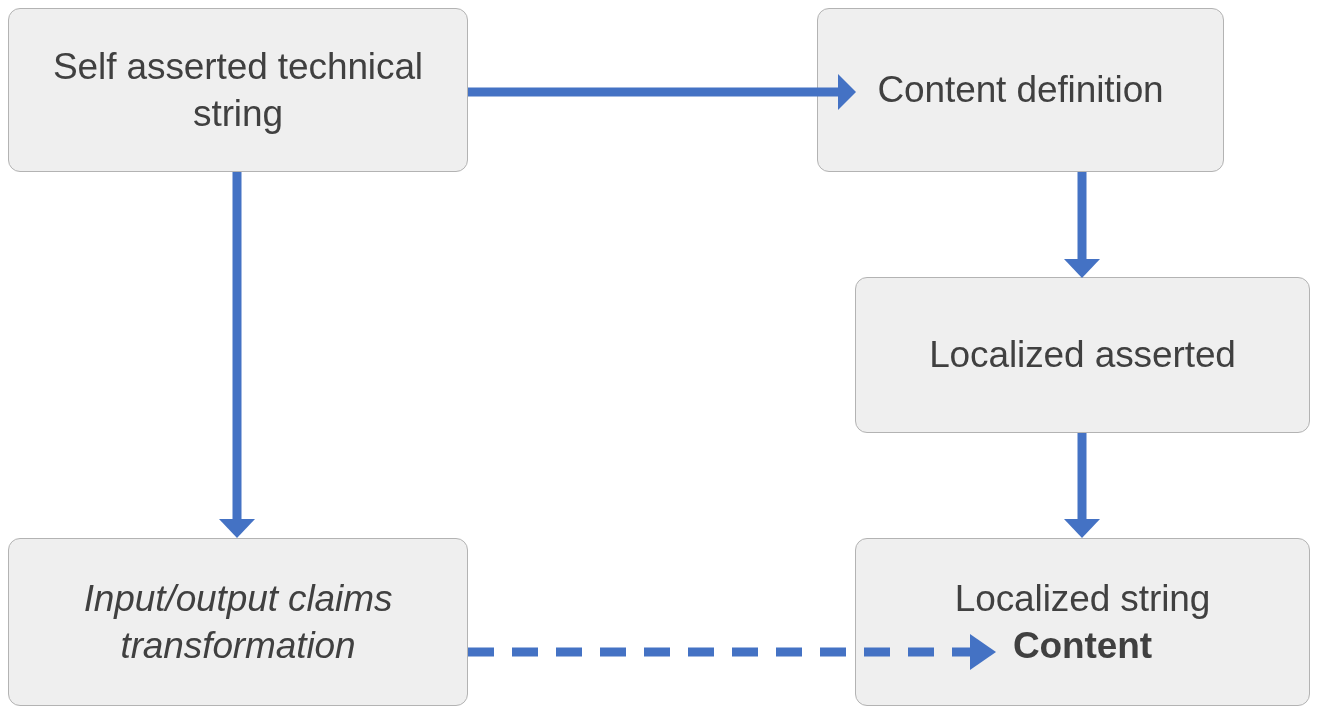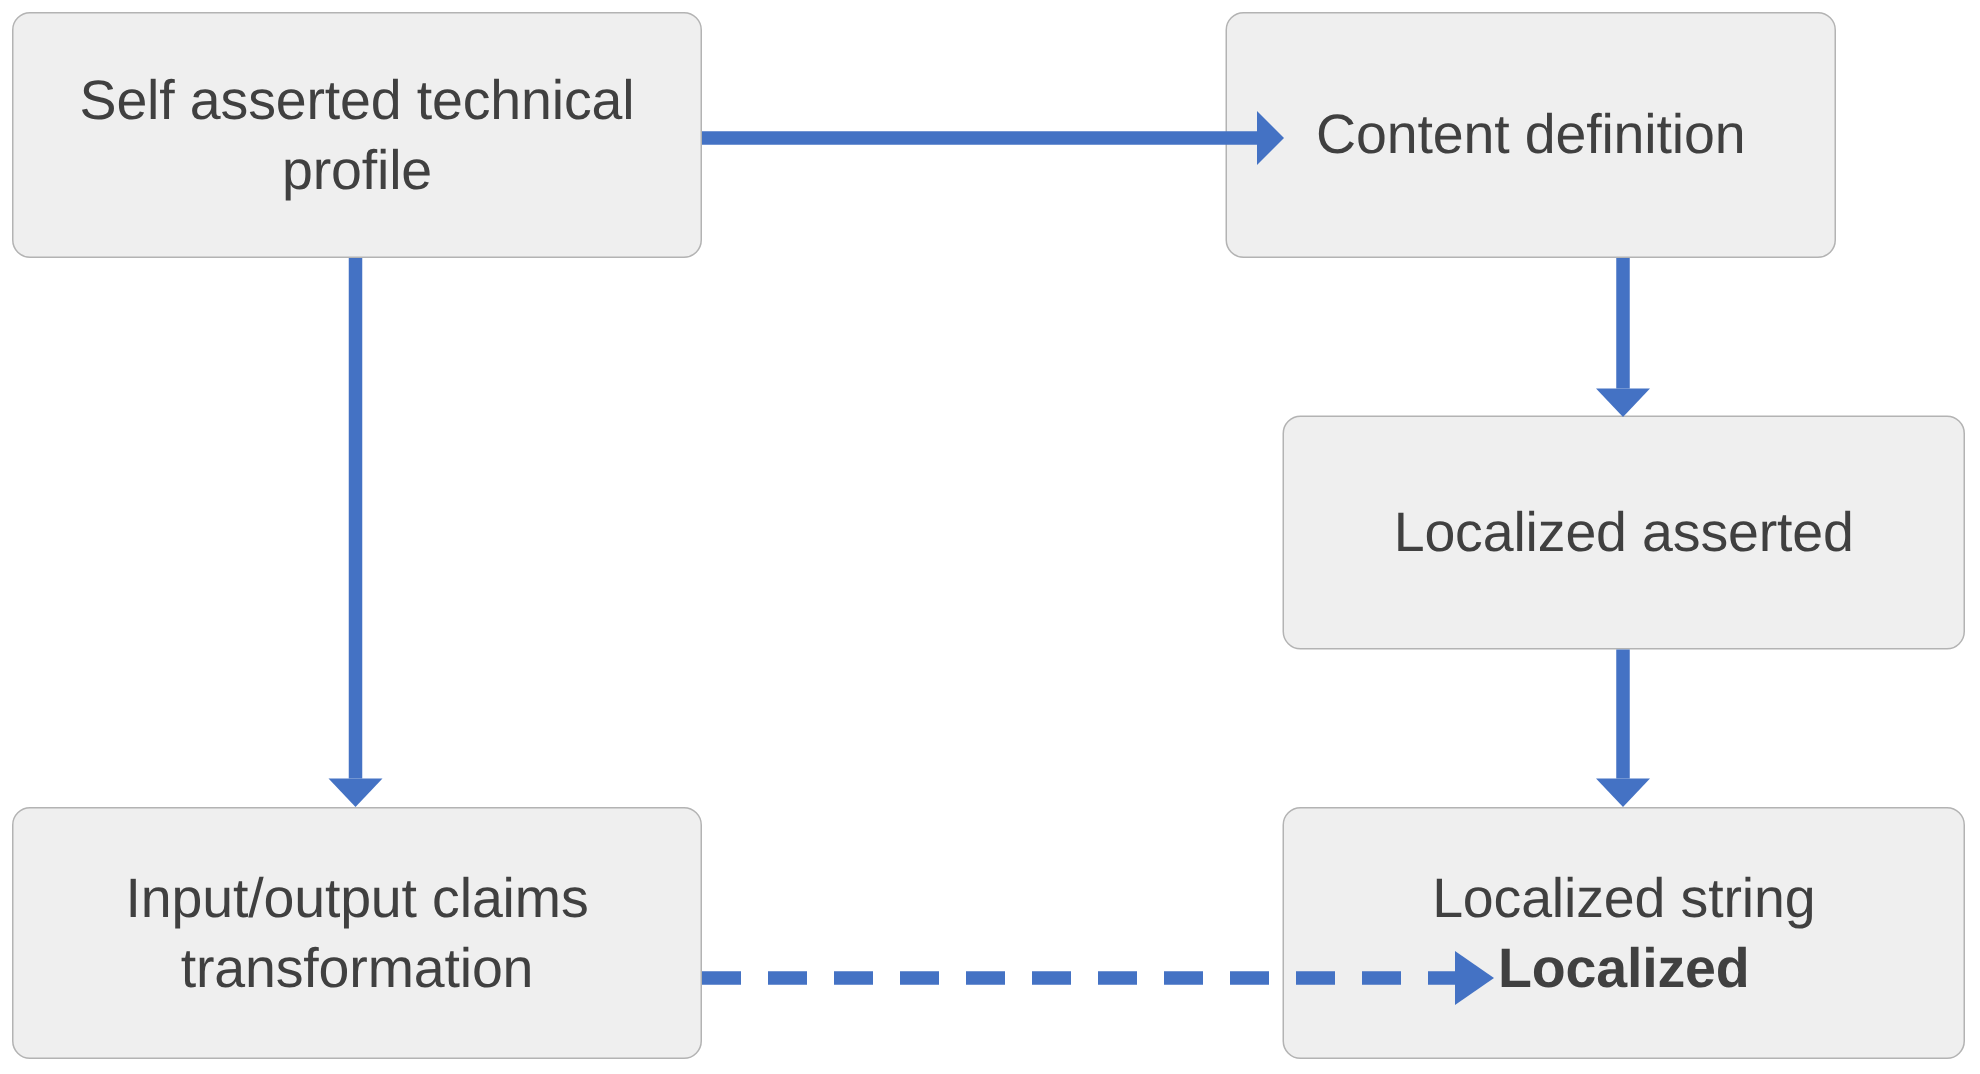--- a/index.html
+++ b/index.html
@@ -50,21 +50,21 @@
   #node-self-asserted-technical-profile {
     left: 8px;  top: 8px;   width: 460px; height: 164px;
   }
   #node-content-definition {
     left: 817px; top: 8px;  width: 407px; height: 164px;
   }
   #node-localized-resources {
     left: 855px; top: 277px; width: 455px; height: 156px;
   }
   #node-input-output-claims-transformation {
-    left: 8px;  top: 538px; width: 460px; height: 168px;
+    left: 8px;  top: 538px; width: 460px; height: 168px; font-style: italic;
   }
   #node-localized-string {
     left: 855px; top: 538px; width: 455px; height: 168px; align-items: center;
   }
   #arrow-layer {
     position: absolute;
     left: 0; top: 0;
     width: 1320px;
     height: 716px;
     z-index: 2;
@@ -73,39 +73,39 @@
   #arrow-layer .hit {
     pointer-events: auto;
   }
 </style>
 </head>
 <body>
 
 <div id="diagram">
 
   <div class="node" id="node-self-asserted-technical-profile">
-    <span class="label">Self asserted technical profile</span>
+    <span class="label">Self asserted technical string</span>
   </div>
 
   <div class="node" id="node-content-definition">
     <span class="label">Content definition</span>
   </div>
 
   <div class="node" id="node-localized-resources">
     <span class="label">Localized asserted</span>
   </div>
 
   <div class="node" id="node-input-output-claims-transformation">
     <span class="label">Input/output claims transformation</span>
   </div>
 
   <div class="node" id="node-localized-string">
     <span style="width:100%;">
       <span class="label">Localized string</span>
-      <span class="sub-bold">Localized</span>
+      <span class="sub-bold">Content</span>
     </span>
   </div>
 
   <svg id="arrow-layer" viewBox="0 0 1320 716" width="1320" height="716">
 
     <g class="hit">
       <line x1="468" y1="92" x2="838" y2="92" stroke="#4472C4" stroke-width="9"></line>
       <polygon points="838,74 856,92 838,110" fill="#4472C4"></polygon>
     </g>
 

